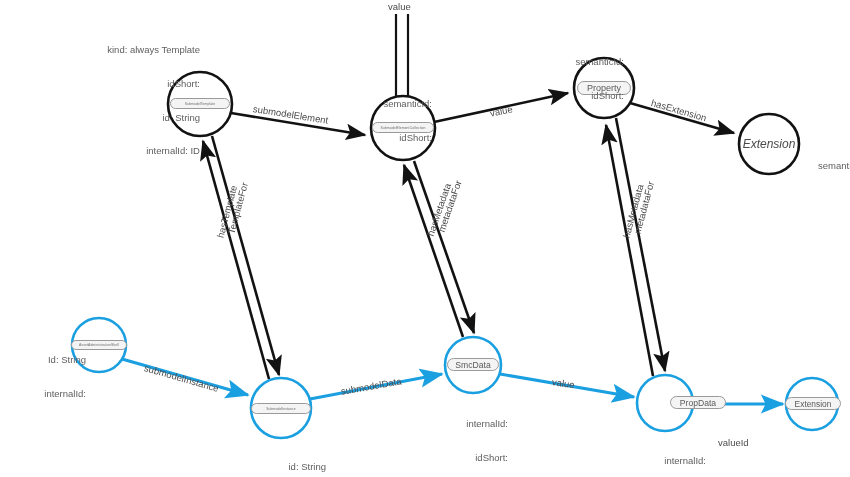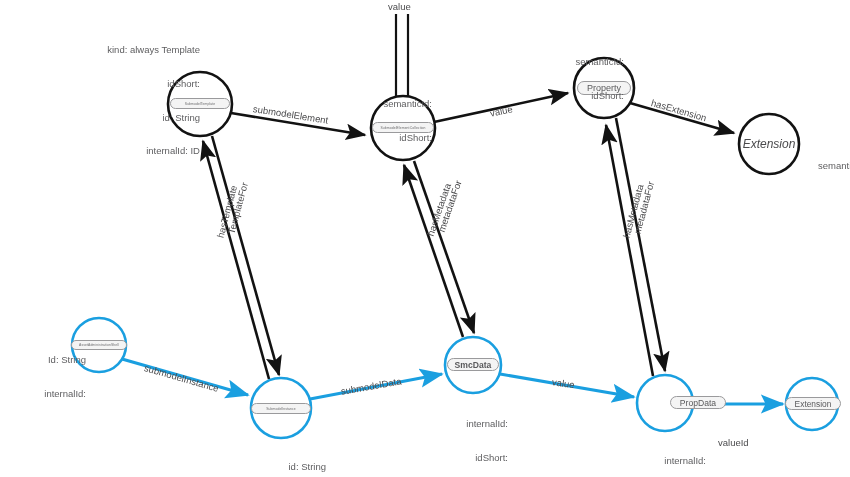--- a/index.html
+++ b/index.html
@@ -92,21 +92,21 @@
   <div class="pill tiny" style="left:372px;top:122px;width:62px;height:11px;">SubmodelElementCollection</div>
 
   <div class="pill small" style="left:577px;top:81px;width:54px;height:14px;font-size:9px;">Property</div>
 
   <div class="lbl node-name" style="left:734px;top:137px;width:70px;font-size:12px;">Extension</div>
 
   <div class="pill tiny" style="left:71px;top:340px;width:56px;height:10px;">AssetAdministrationShell</div>
 
   <div class="pill tiny" style="left:251px;top:403px;width:60px;height:11px;">SubmodelInstance</div>
 
-  <div class="pill small" style="left:447px;top:358px;width:52px;height:13px;font-size:8.6px;font-weight:bold;">SmcData</div>
+  <div class="pill small" style="left:447px;top:358px;width:52px;height:13px;font-size:8.6px;">SmcData</div>
 
   <div class="pill small" style="left:670px;top:396px;width:56px;height:13px;font-size:8.6px;">PropData</div>
 
   <div class="pill small" style="left:785px;top:397px;width:56px;height:13px;font-size:8.4px;">Extension</div>
 
   <div class="lbl attr r" style="left:24px;top:22px;width:160px;">
     <div>kind: always Template</div>
     <div>idShort:</div>
     <div>id: String</div>
     <div>internalId: ID</div>

